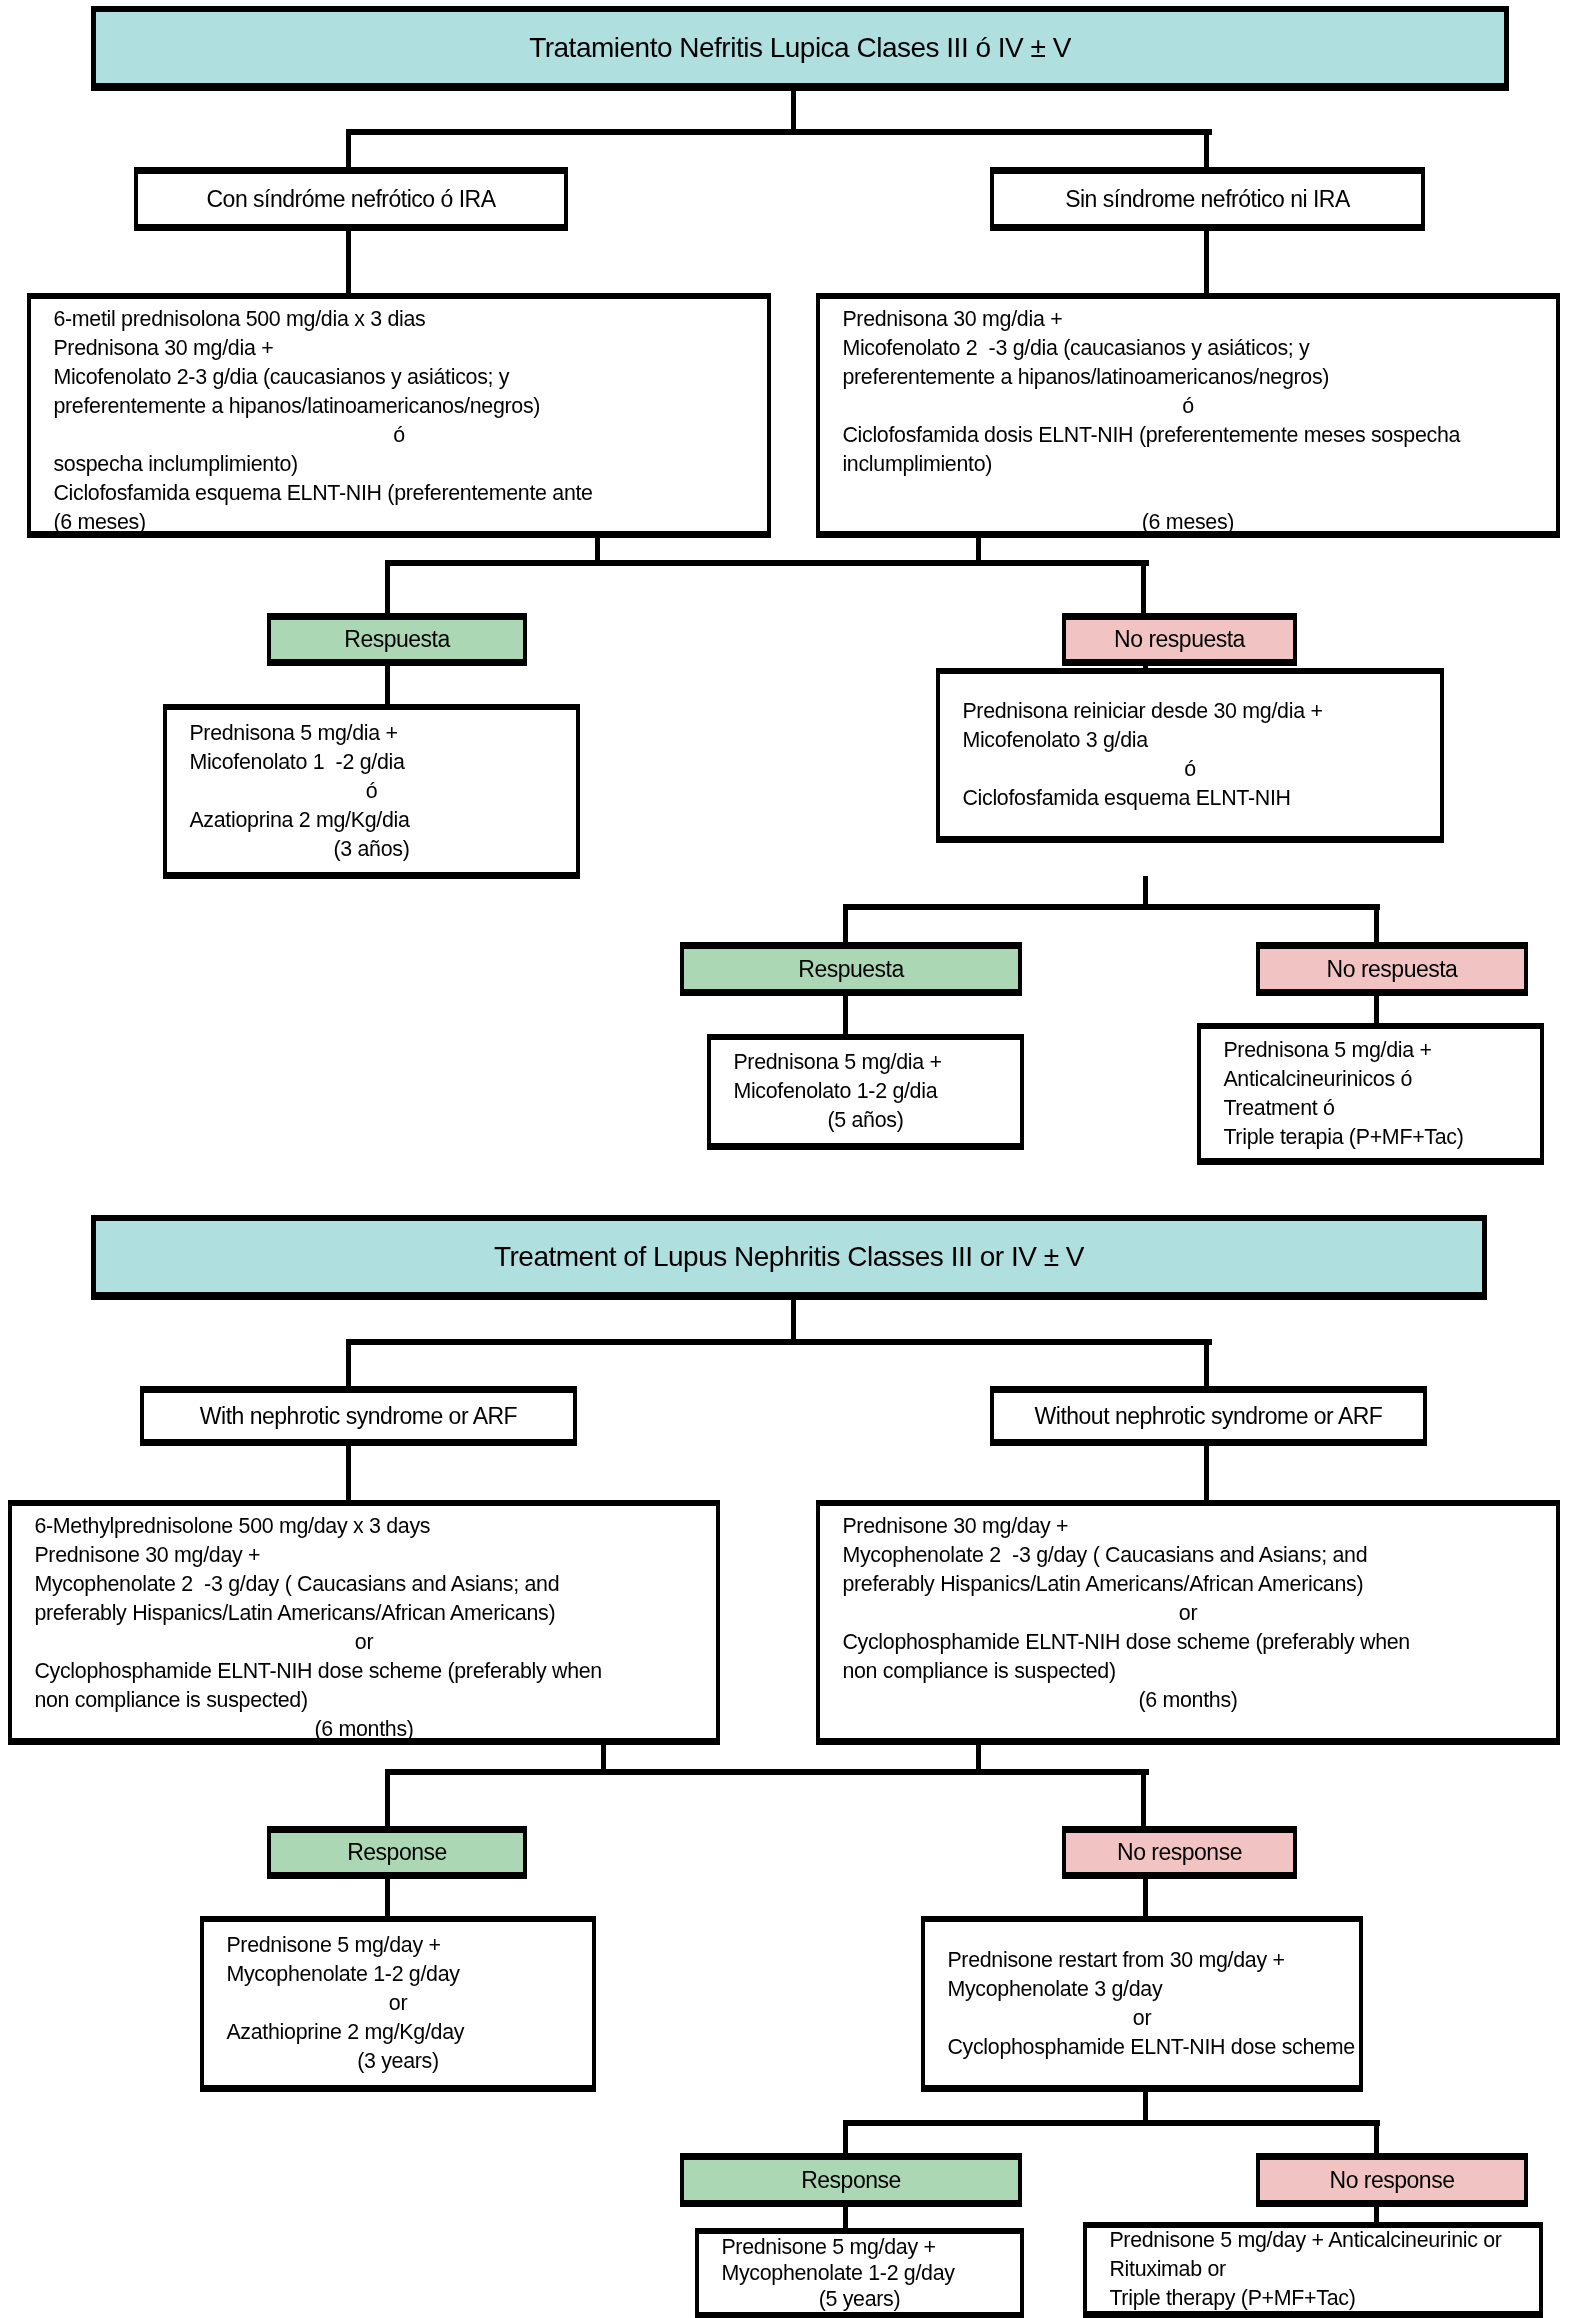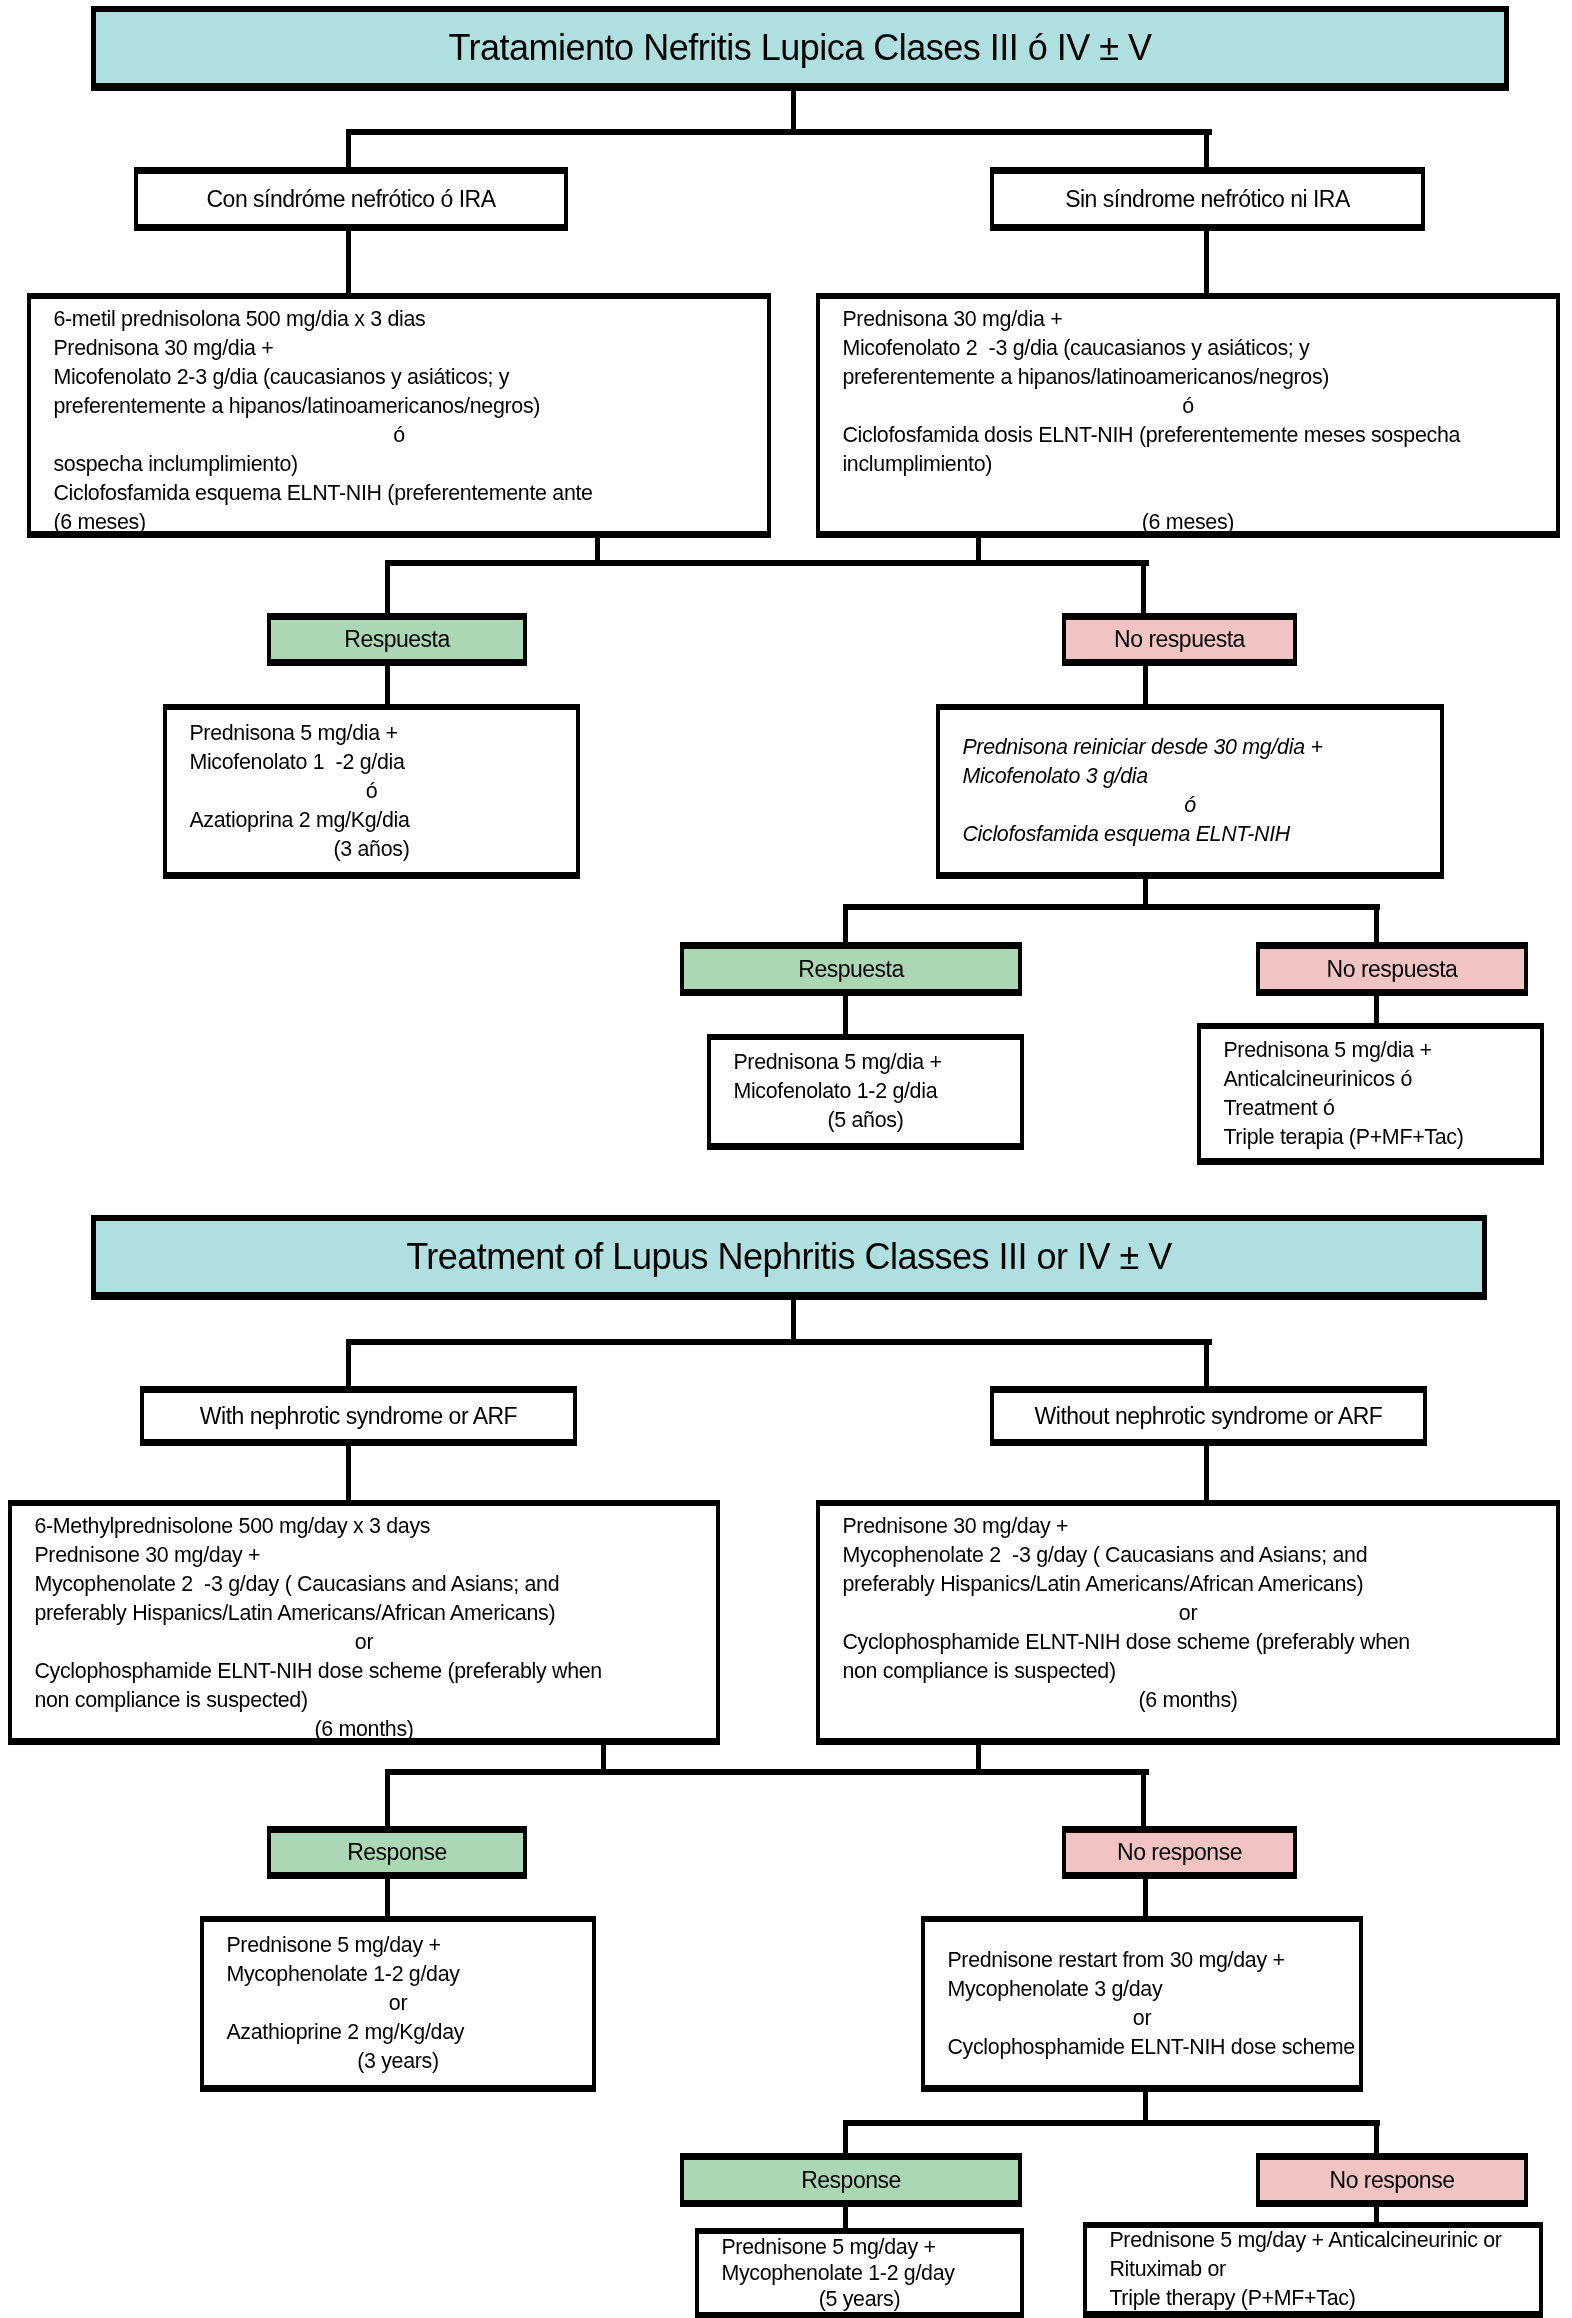--- a/index.html
+++ b/index.html
@@ -18,21 +18,21 @@
     background: var(--box-fill, #ffffff);
     border: solid #000;
     border-width: 6.4px 4.3px 7.5px;
   }
   .hdr {
     background: var(--header-fill, #b0dfe0);
     border-width: 6.4px 5.3px 8.5px;
     display: flex;
     align-items: center;
     justify-content: center;
-    font-size: 36px;
+    font-size: 28px;
     letter-spacing: -0.5px;
   }
   .lbl {
     display: flex;
     align-items: center;
     justify-content: center;
     font-size: 23px;
     letter-spacing: -0.5px;
     border-width: 7.5px 4.3px;
   }
@@ -119,21 +119,21 @@
   <div class="vline" style="left:385px; top:665px; height:42px;"></div>
   <div class="vline" style="left:1143px; top:665px; height:42px;"></div>
 
   <div class="box txt vc" style="left:163px; top:704px; width:417px; height:175px;">
       <div class="ln">Prednisona 5 mg/dia +</div>
       <div class="ln">Micofenolato 1  -2 g/dia</div>
       <div class="ln c">ó</div>
       <div class="ln">Azatioprina 2 mg/Kg/dia</div>
       <div class="ln c">(3 años)</div>
     </div>
-  <div class="box txt vc" style="left:936px; top:704px; width:508px; height:175px;font-style:italic;">
+  <div class="box txt vc" style="left:936px; top:668px; width:508px; height:175px;">
       <div class="ln">Prednisona reiniciar desde 30 mg/dia +</div>
       <div class="ln">Micofenolato 3 g/dia</div>
       <div class="ln c">ó</div>
       <div class="ln">Ciclofosfamida esquema ELNT-NIH</div>
     </div>
 
   <div class="vline" style="left:1143px; top:876px; height:32px;"></div>
   <div class="hline" style="left:846px; top:904px; width:534px;"></div>
   <div class="vline" style="left:843px; top:904px; height:40px;"></div>
   <div class="vline" style="left:1374px; top:904px; height:40px;"></div>

